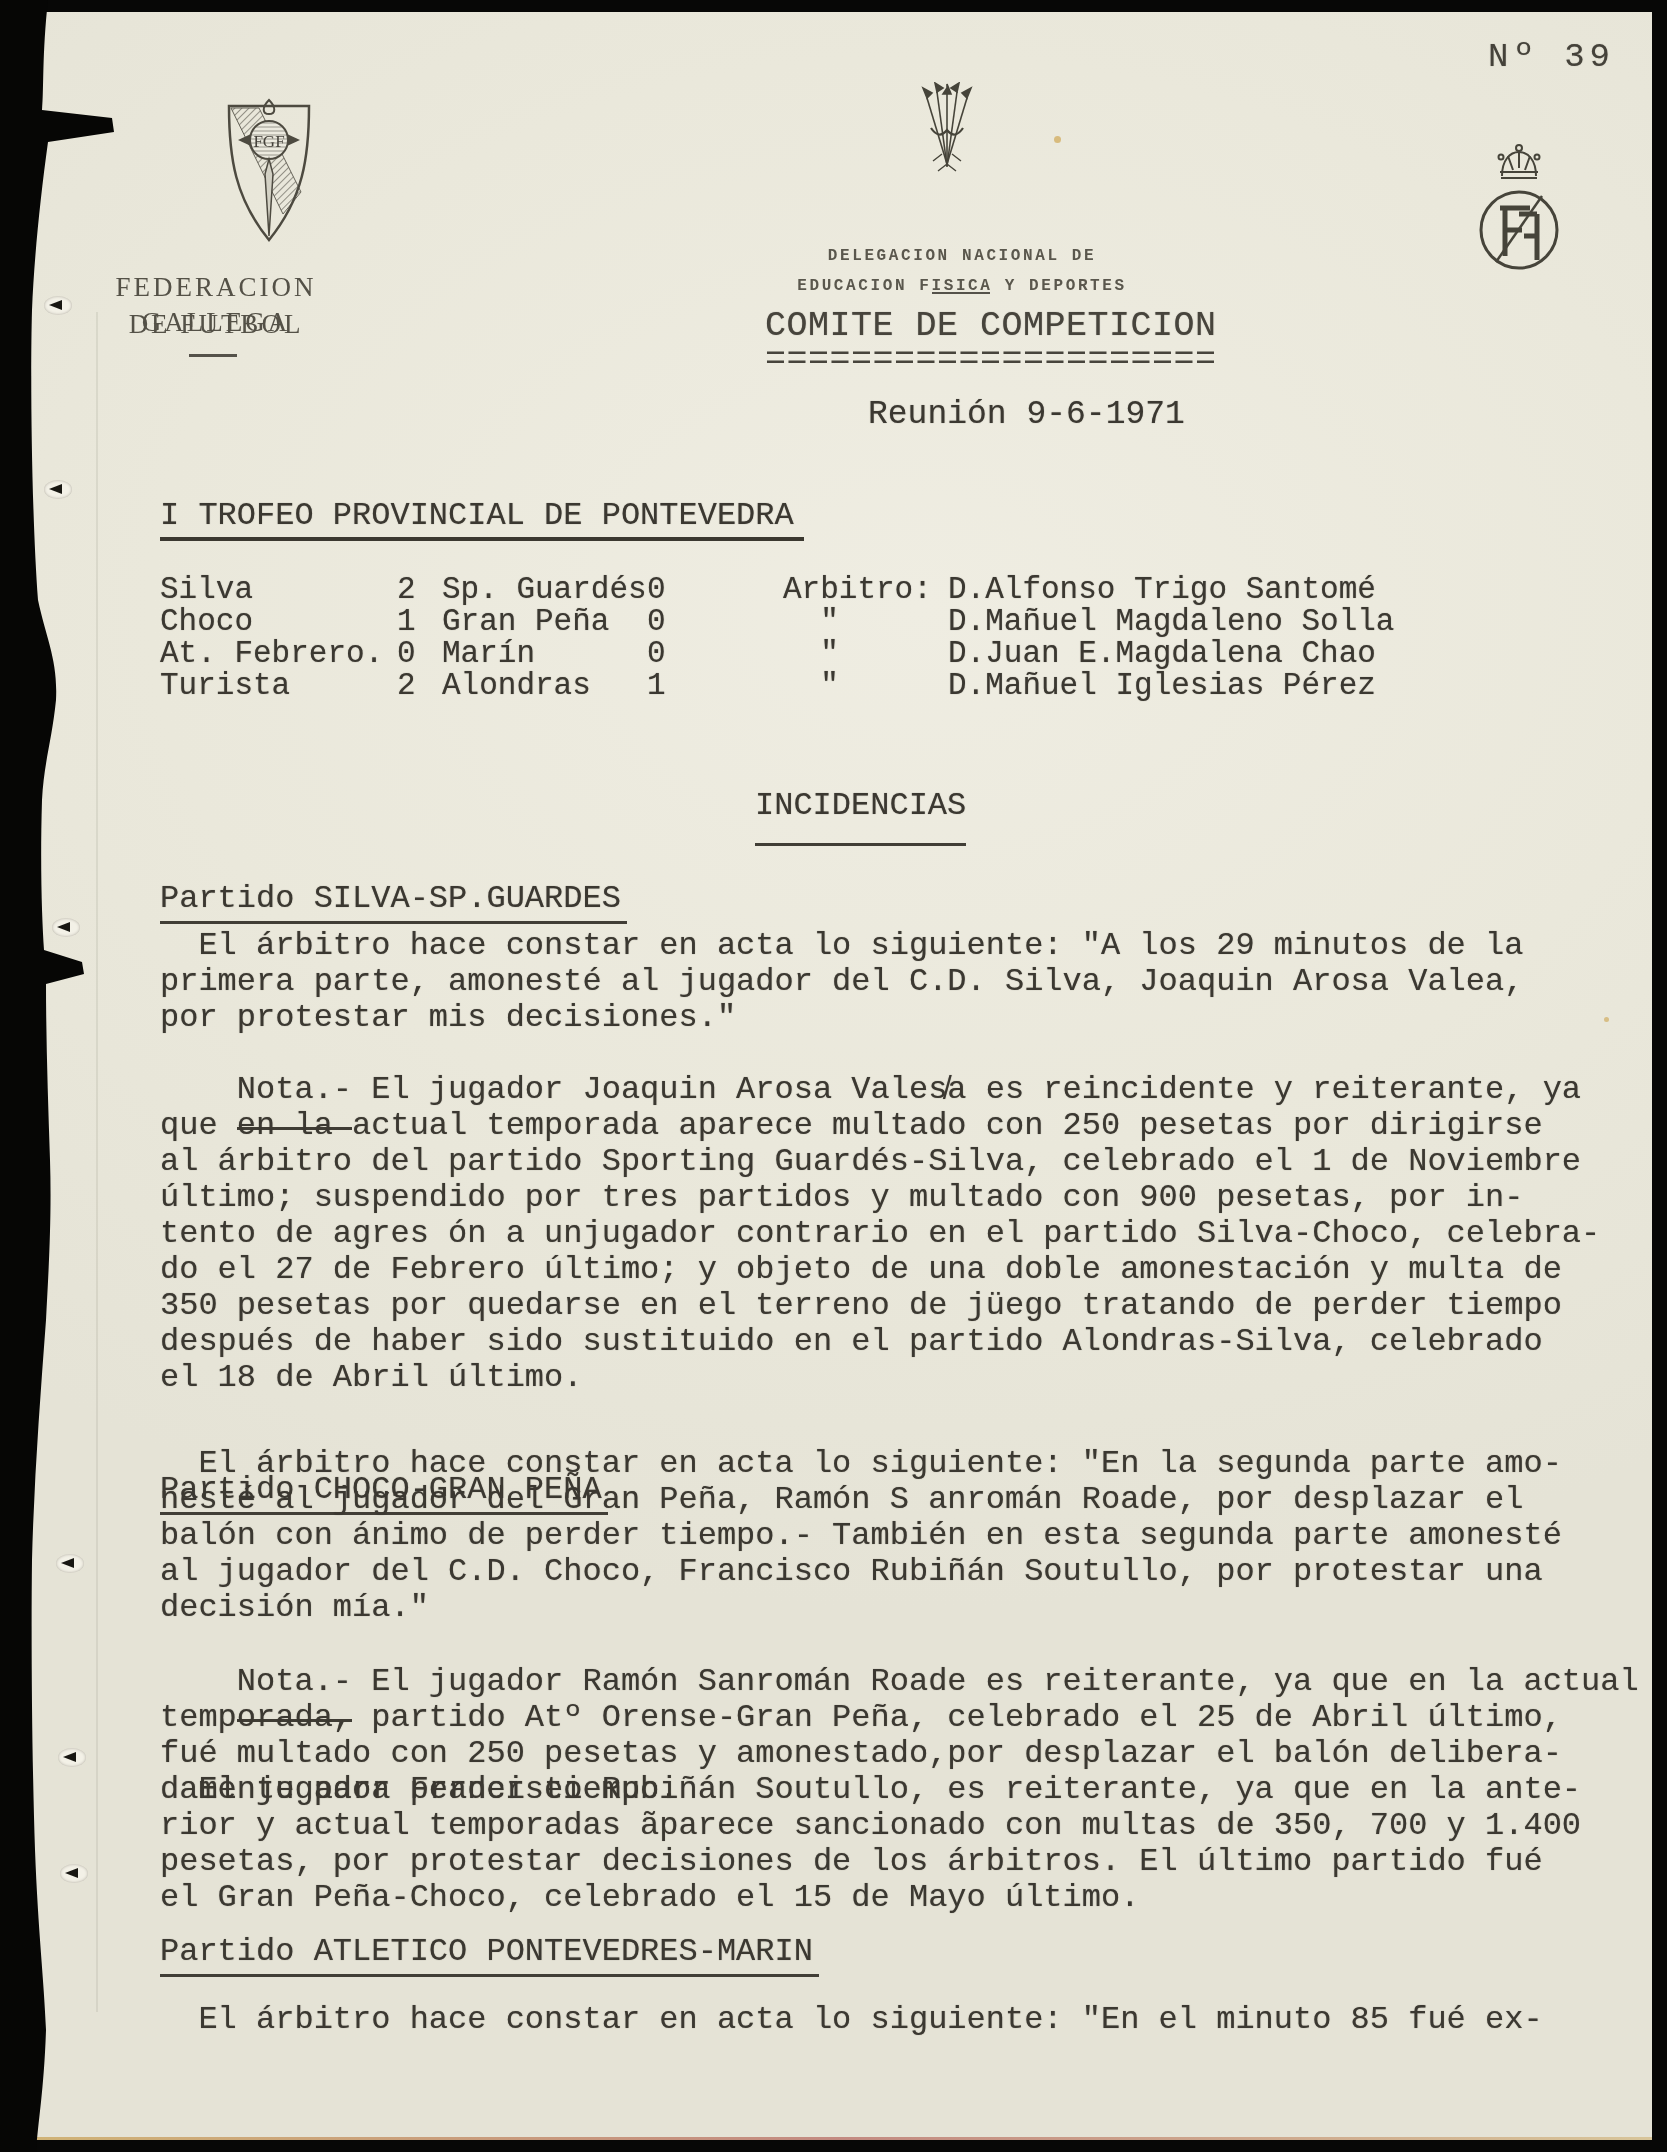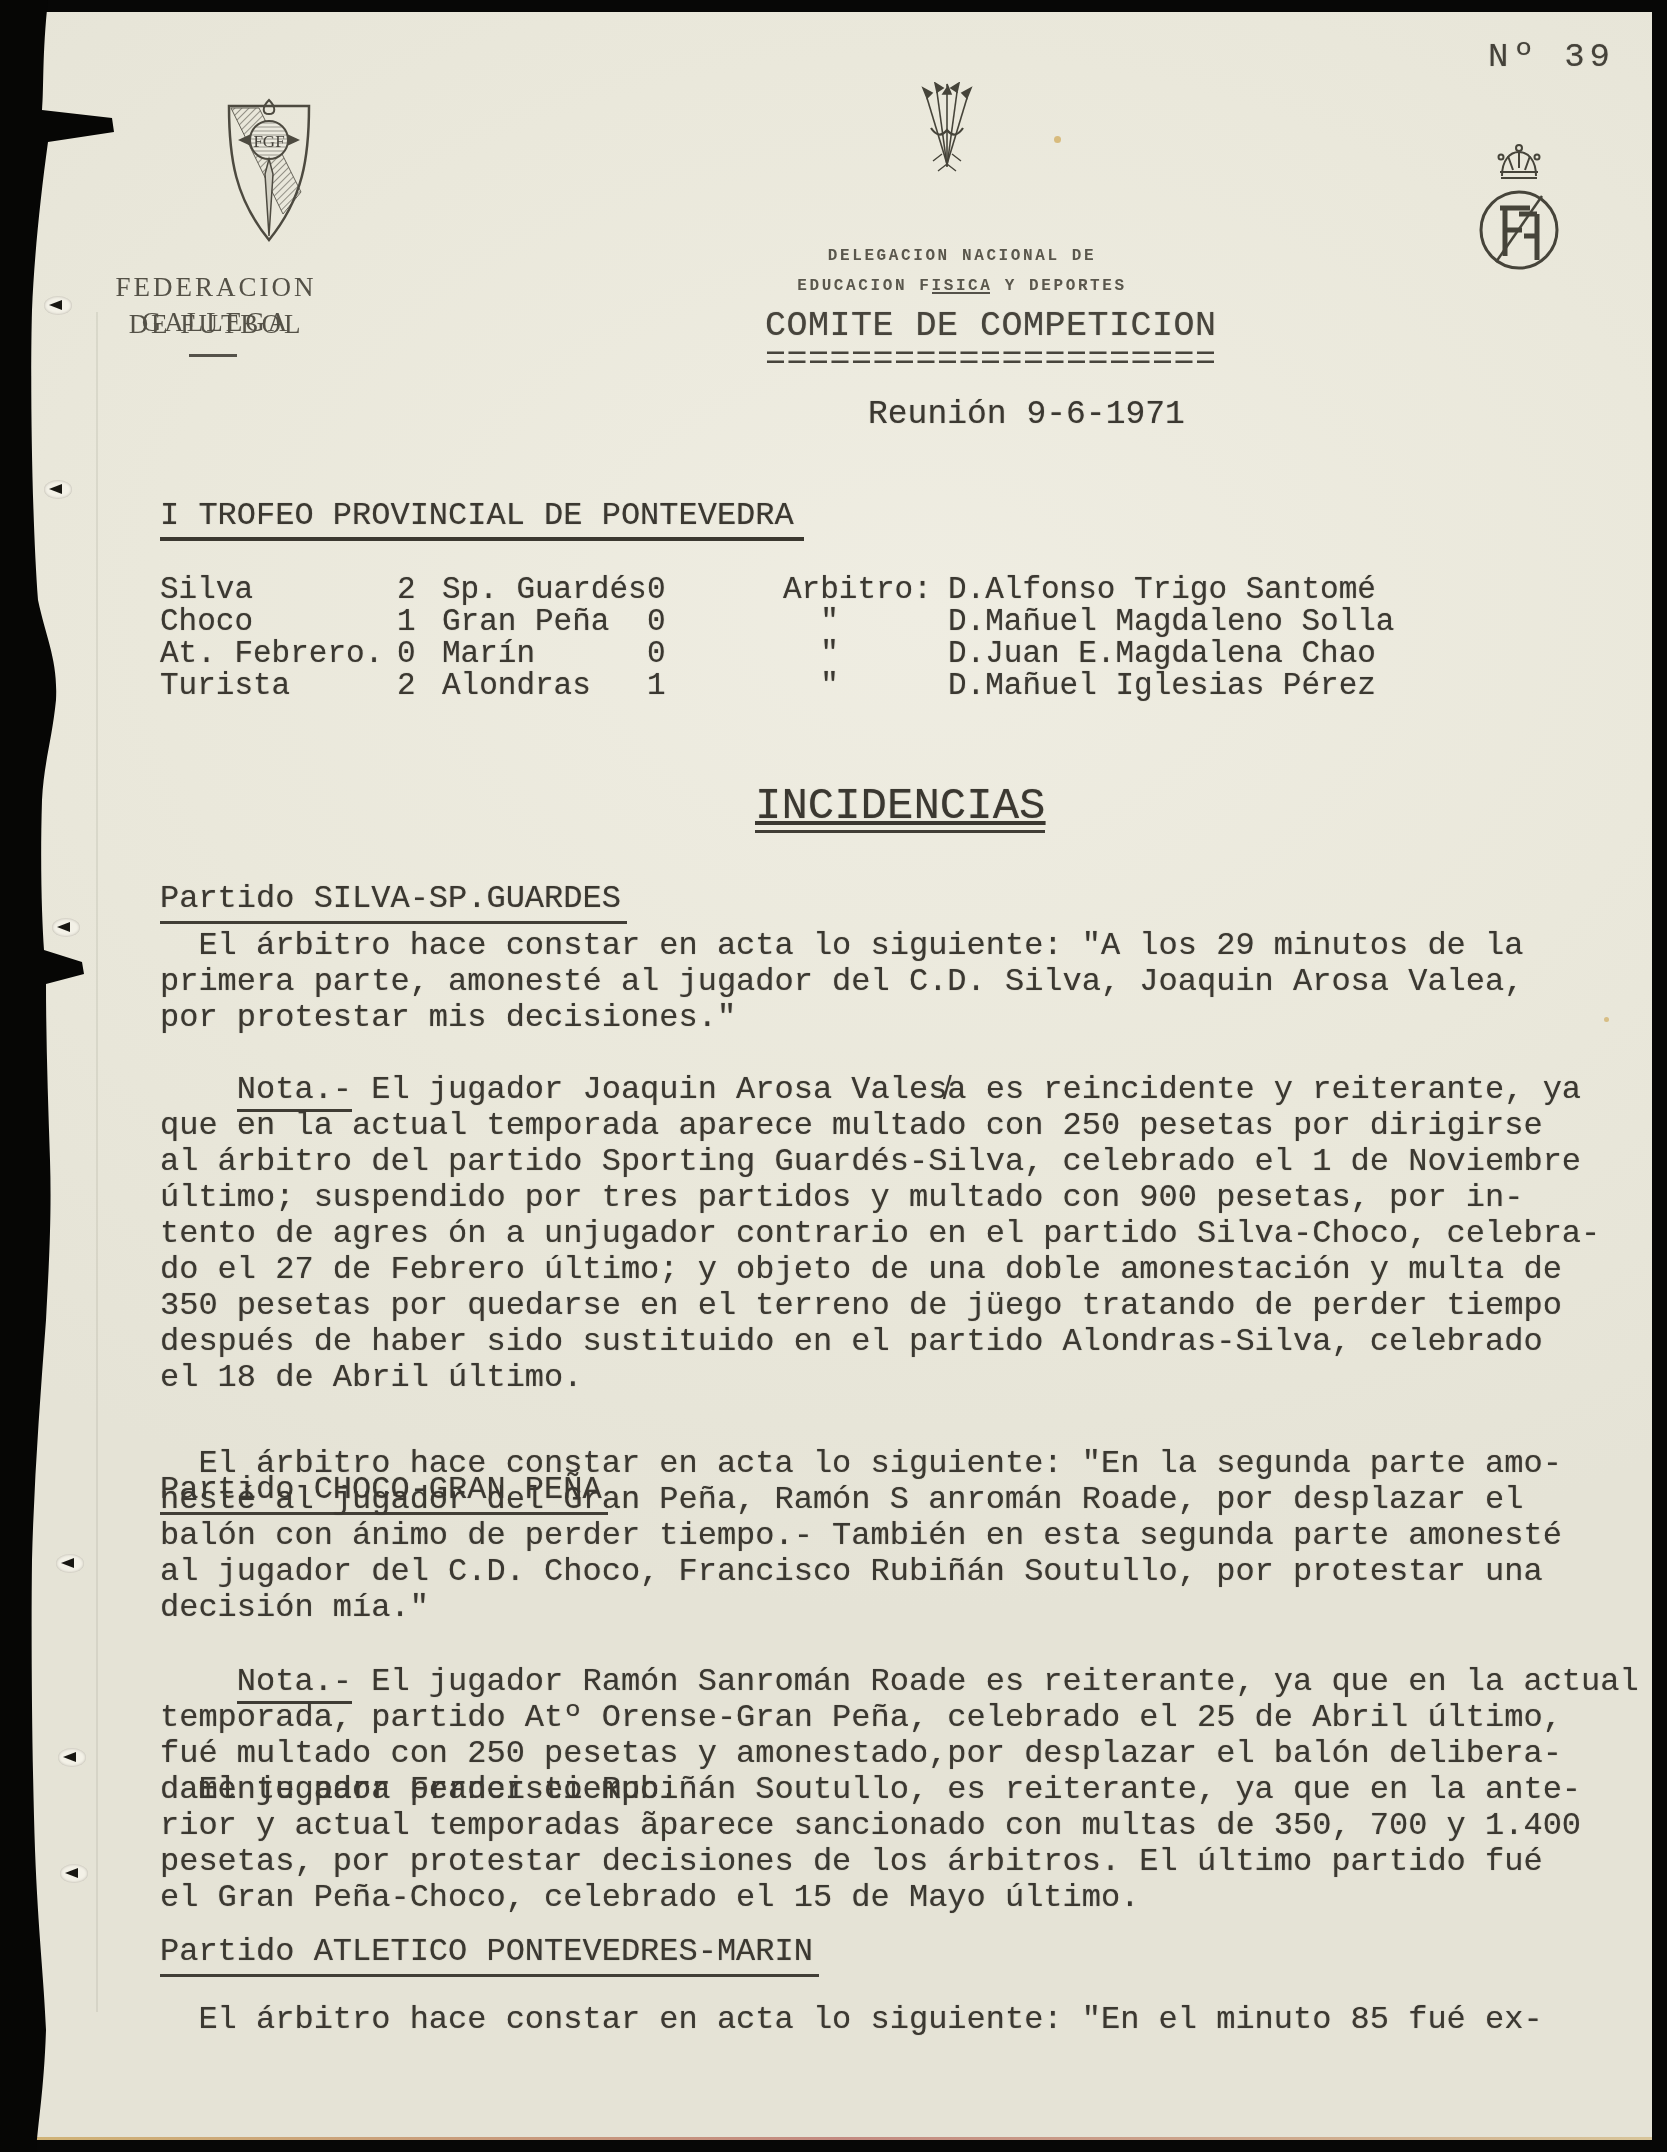--- a/index.html
+++ b/index.html
@@ -17,29 +17,29 @@
     background:linear-gradient(to right, rgba(190,140,40,.55), rgba(160,50,45,.5), rgba(190,140,40,.35));
   }
   .abs{position:absolute;}
   .ink{color:#3b3831;text-shadow:0 0 1px rgba(58,54,46,.5);}
   .print{color:#545147;font-family:Liberation Serif, serif;}
   .mono{font-family:"Liberation Mono","DejaVu Sans Mono",monospace;}
   .body-text{
     font-size:32px;line-height:36px;white-space:pre;letter-spacing:0;
   }
   .nota-block{text-indent:2ch;}
-  .nota-label{border-bottom:3px solid #3f3c34;padding-bottom:1px;}
+  .nota-label{border-bottom:3px solid #3f3c34;padding-bottom:19px;}
   .sec-heading{
     font-size:32px;line-height:36px;white-space:pre;
     border-bottom:3px solid #413e36;padding-bottom:4px;padding-right:6px;
     display:inline-block;
   }
   .center-title{
-    font-size:44px;line-height:36px;white-space:pre;
-    border-bottom:3px solid #413e36;padding-bottom:6px;display:inline-block;text-decoration:underline;
+    font-size:32px;line-height:36px;white-space:pre;
+    border-bottom:3px solid #413e36;padding-bottom:19px;display:inline-block;
   }
   .trofeo{
     font-size:32px;line-height:36px;white-space:pre;
     border-bottom:4px solid #3b3830;padding-bottom:3px;padding-right:10px;
     display:inline-block;
   }
   .comite{font-size:35px;letter-spacing:.5px;white-space:pre;color:#47443c;text-shadow:0 0 1px rgba(58,54,46,.5);}
   .equals{font-size:35px;letter-spacing:.5px;white-space:pre;color:#47443c;margin-top:-4px;}
   .reunion{font-size:33px;white-space:pre;}
   .doc-num{font-size:34px;letter-spacing:5px;color:#45423a;text-shadow:0 0 1px rgba(58,54,46,.4);}

